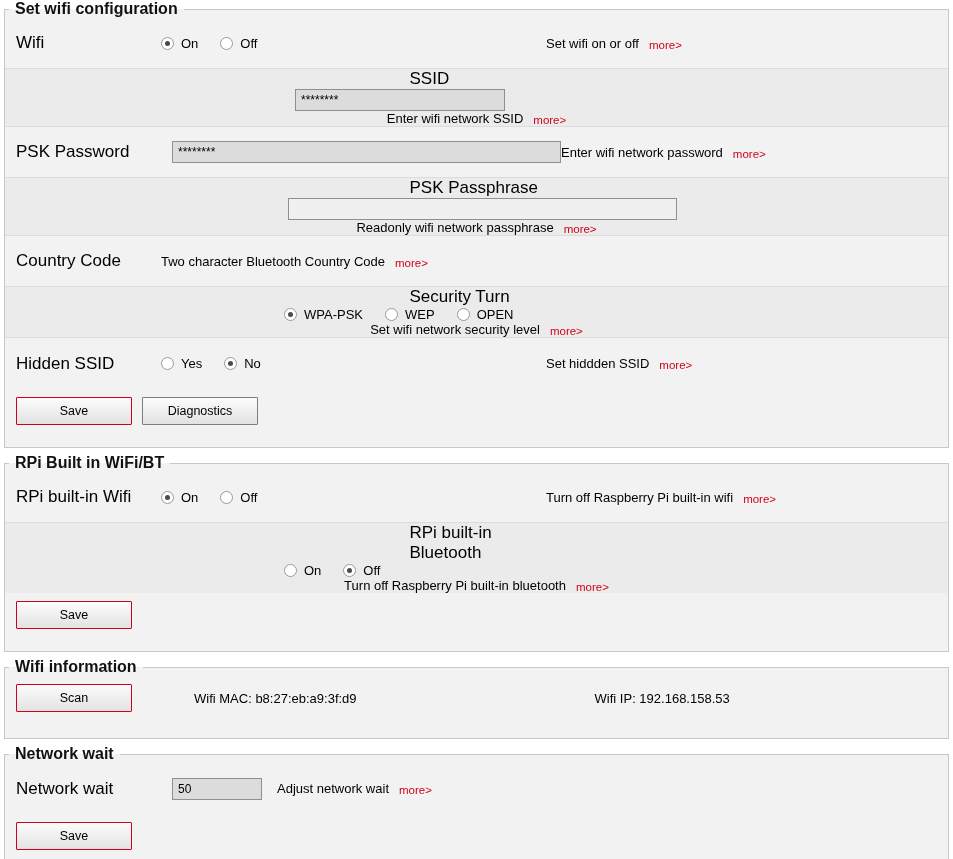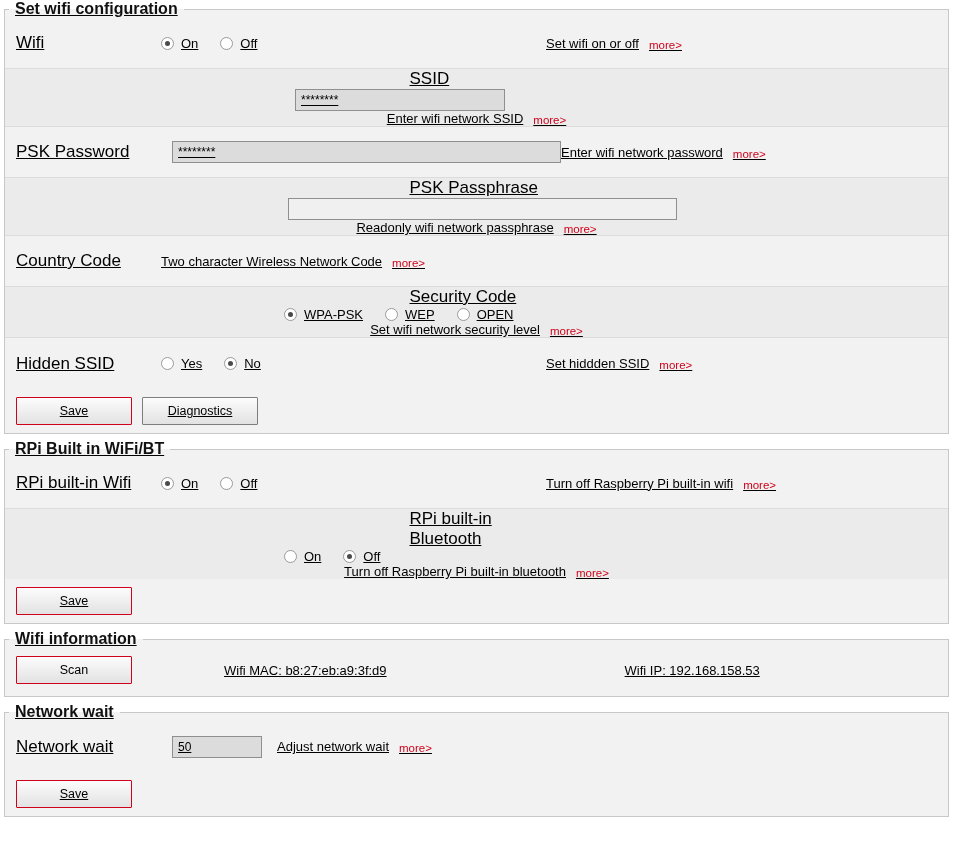--- a/index.html
+++ b/index.html
@@ -16,23 +16,22 @@
     overflow: hidden;
   }
   .page {
     width: 953px;
     box-sizing: border-box;
     padding: 0 4px;
   }
   fieldset.section {
     border: 1px solid #c8c8c8;
     margin: 0 0 6px 0;
-    padding: 0 0 6px 0;
+    padding: 0 0 20px 0;
     background: #f2f2f2;
-    text-decoration: underline;
   }
   fieldset.section > legend {
     font-size: 16px;
     font-weight: bold;
     padding: 0 6px;
     margin-left: 4px;
     color: #111;
   }
   .row {
     display: flex;
@@ -163,21 +162,21 @@
     display: flex;
     align-items: center;
     padding: 8px 0 6px 0;
     background: #f2f2f2;
     gap: 29px;
   }
   .info-scan {
     padding-left: 11px;
   }
   .info-mac {
-    margin-left: 63px;
+    margin-left: 33px;
     font-size: 13px;
   }
   .info-ip {
     margin-left: 209px;
     font-size: 13px;
   }
   .netwait-desc {
     margin-left: 12px;
   }
 </style>
@@ -238,27 +237,27 @@
       </div>
       <div class="desc-cell">
         <span>Readonly wifi network passphrase</span>
         <a class="more">more&gt;</a>
       </div>
     </div>
 
     <div class="row">
       <div class="label-cell">Country Code</div>
       <div class="desc-cell">
-        <span>Two character Wireless Network Code</span>
+        <span>Two character Bluetooth Country Code</span>
         <a class="more">more&gt;</a>
       </div>
     </div>
 
     <div class="row alt">
-      <div class="label-cell">Security Code</div>
+      <div class="label-cell">Security Turn</div>
       <div class="control-cell">
         <div class="radio-group">
           <label class="radio-item">
             <span class="radio checked"></span>
             <span class="radio-label">WPA-PSK</span>
           </label>
           <label class="radio-item">
             <span class="radio"></span>
             <span class="radio-label">WEP</span>
           </label>

